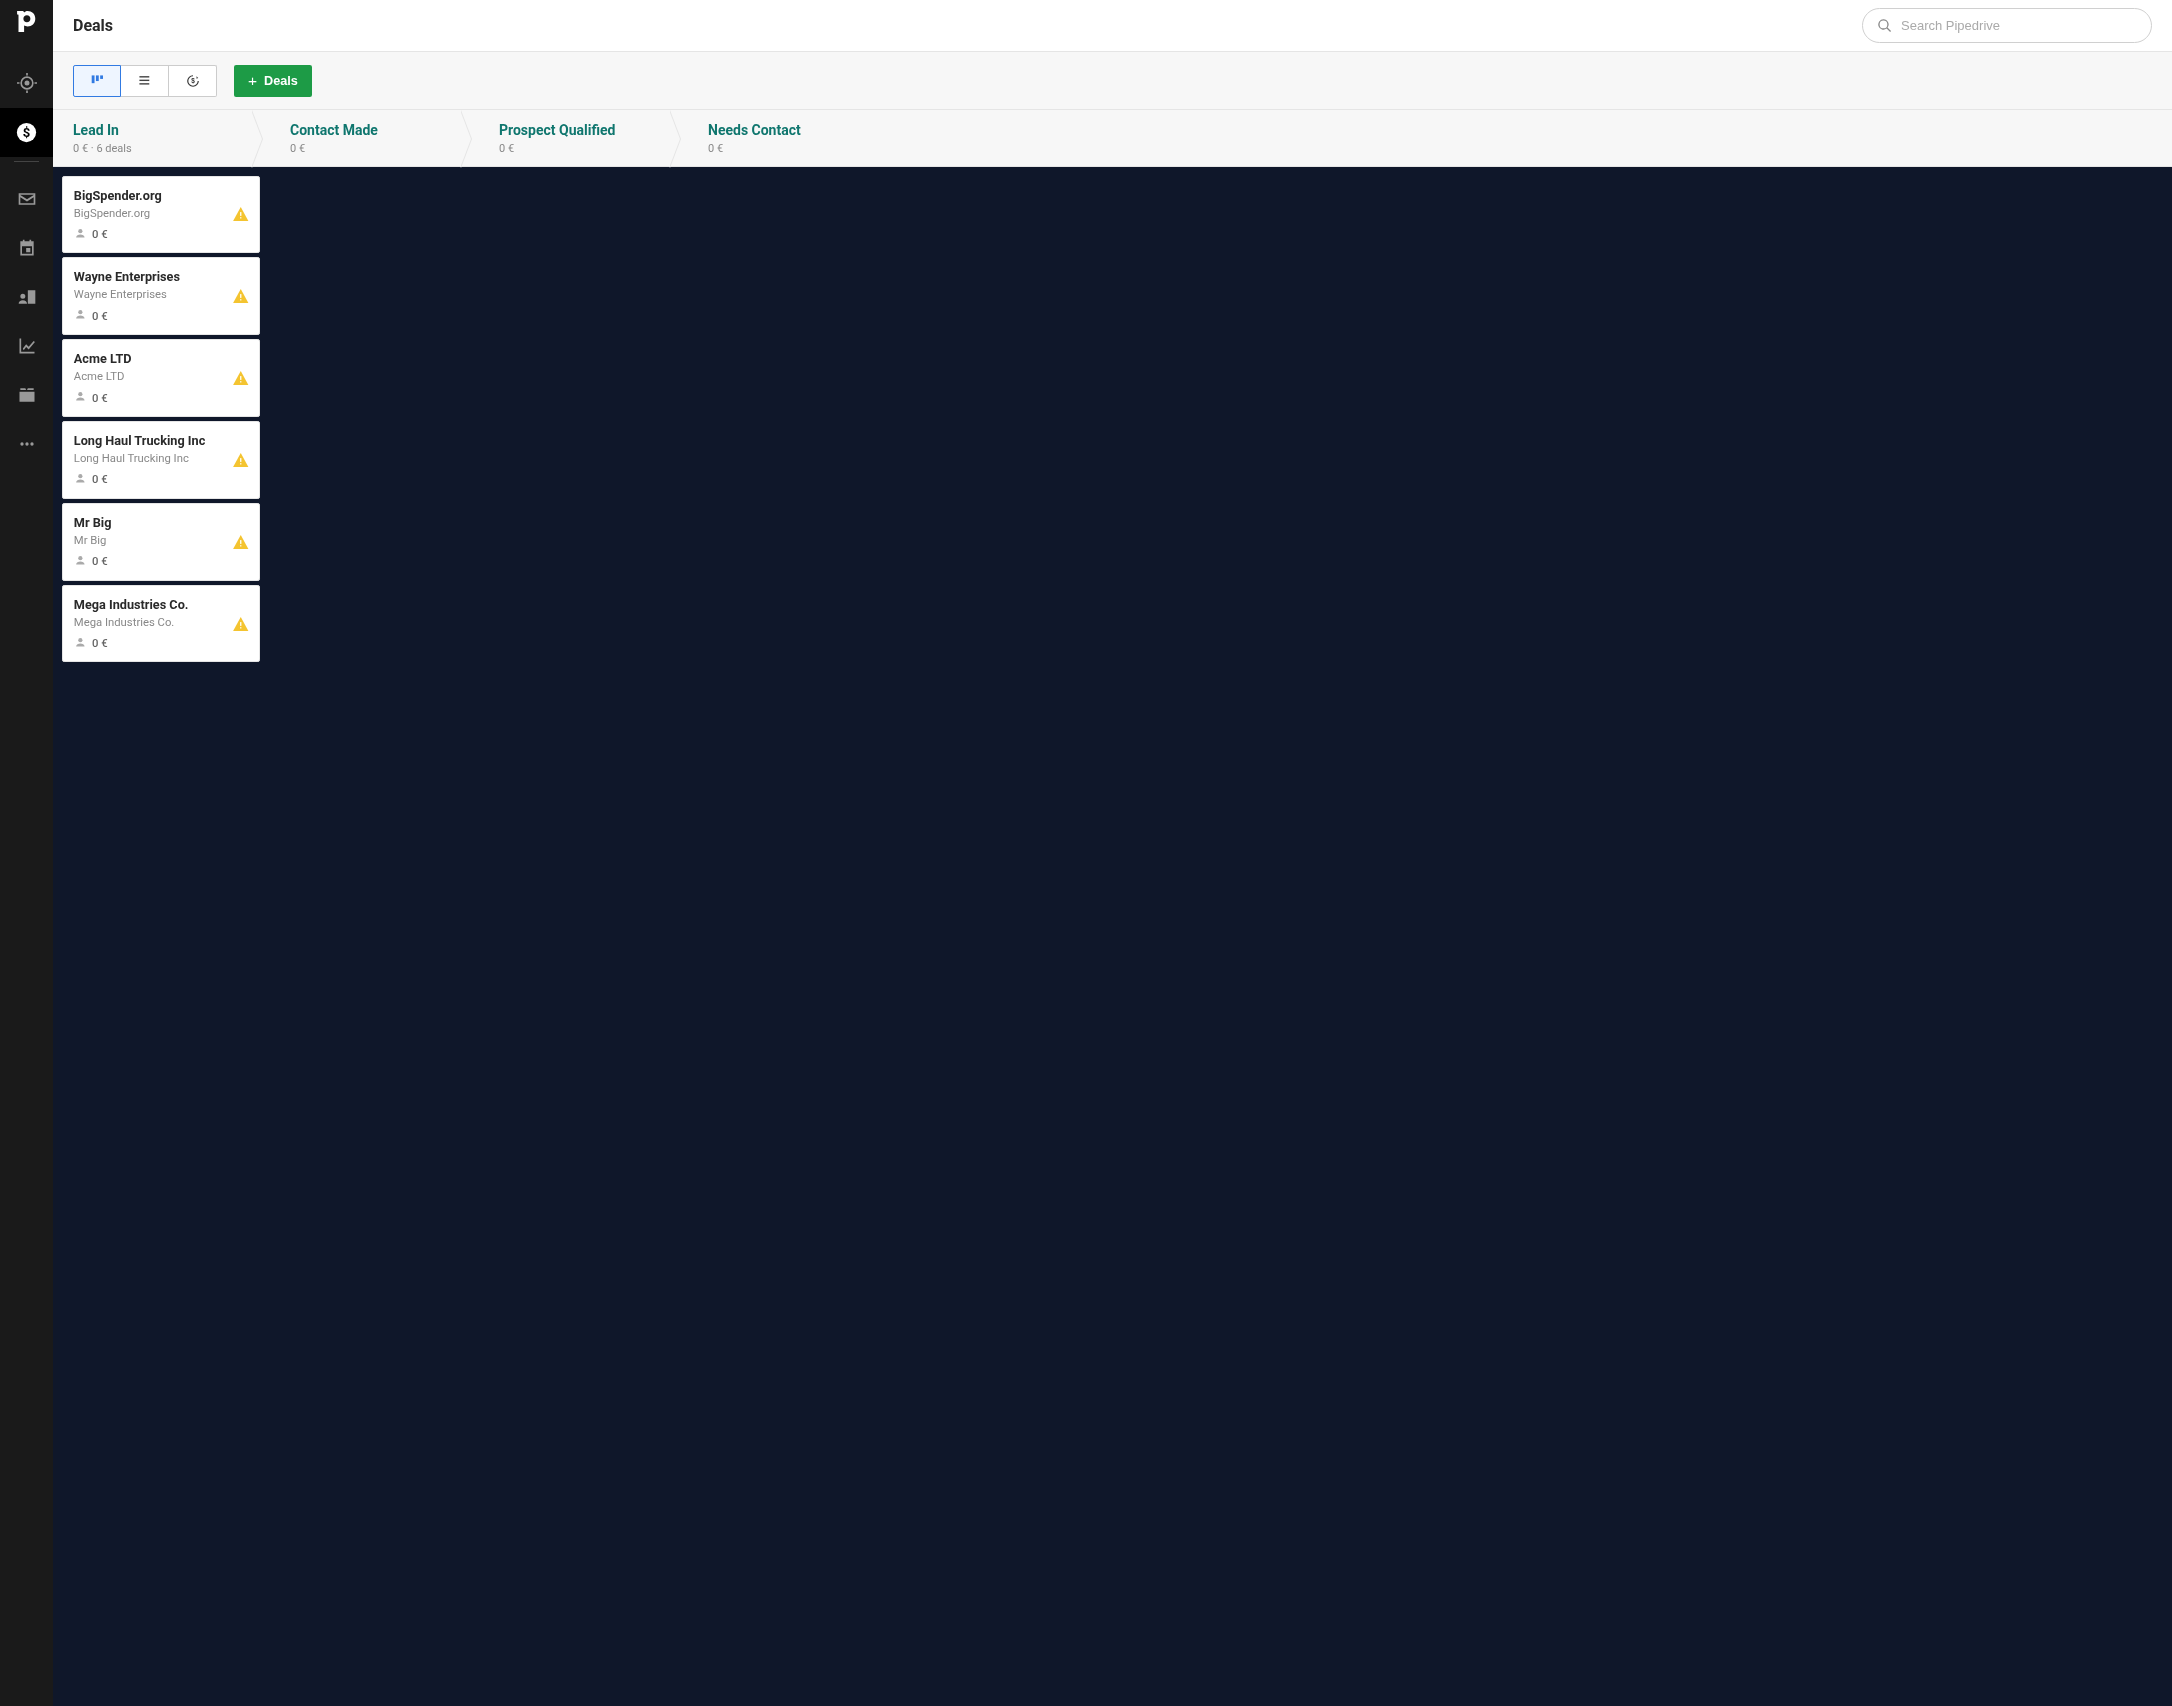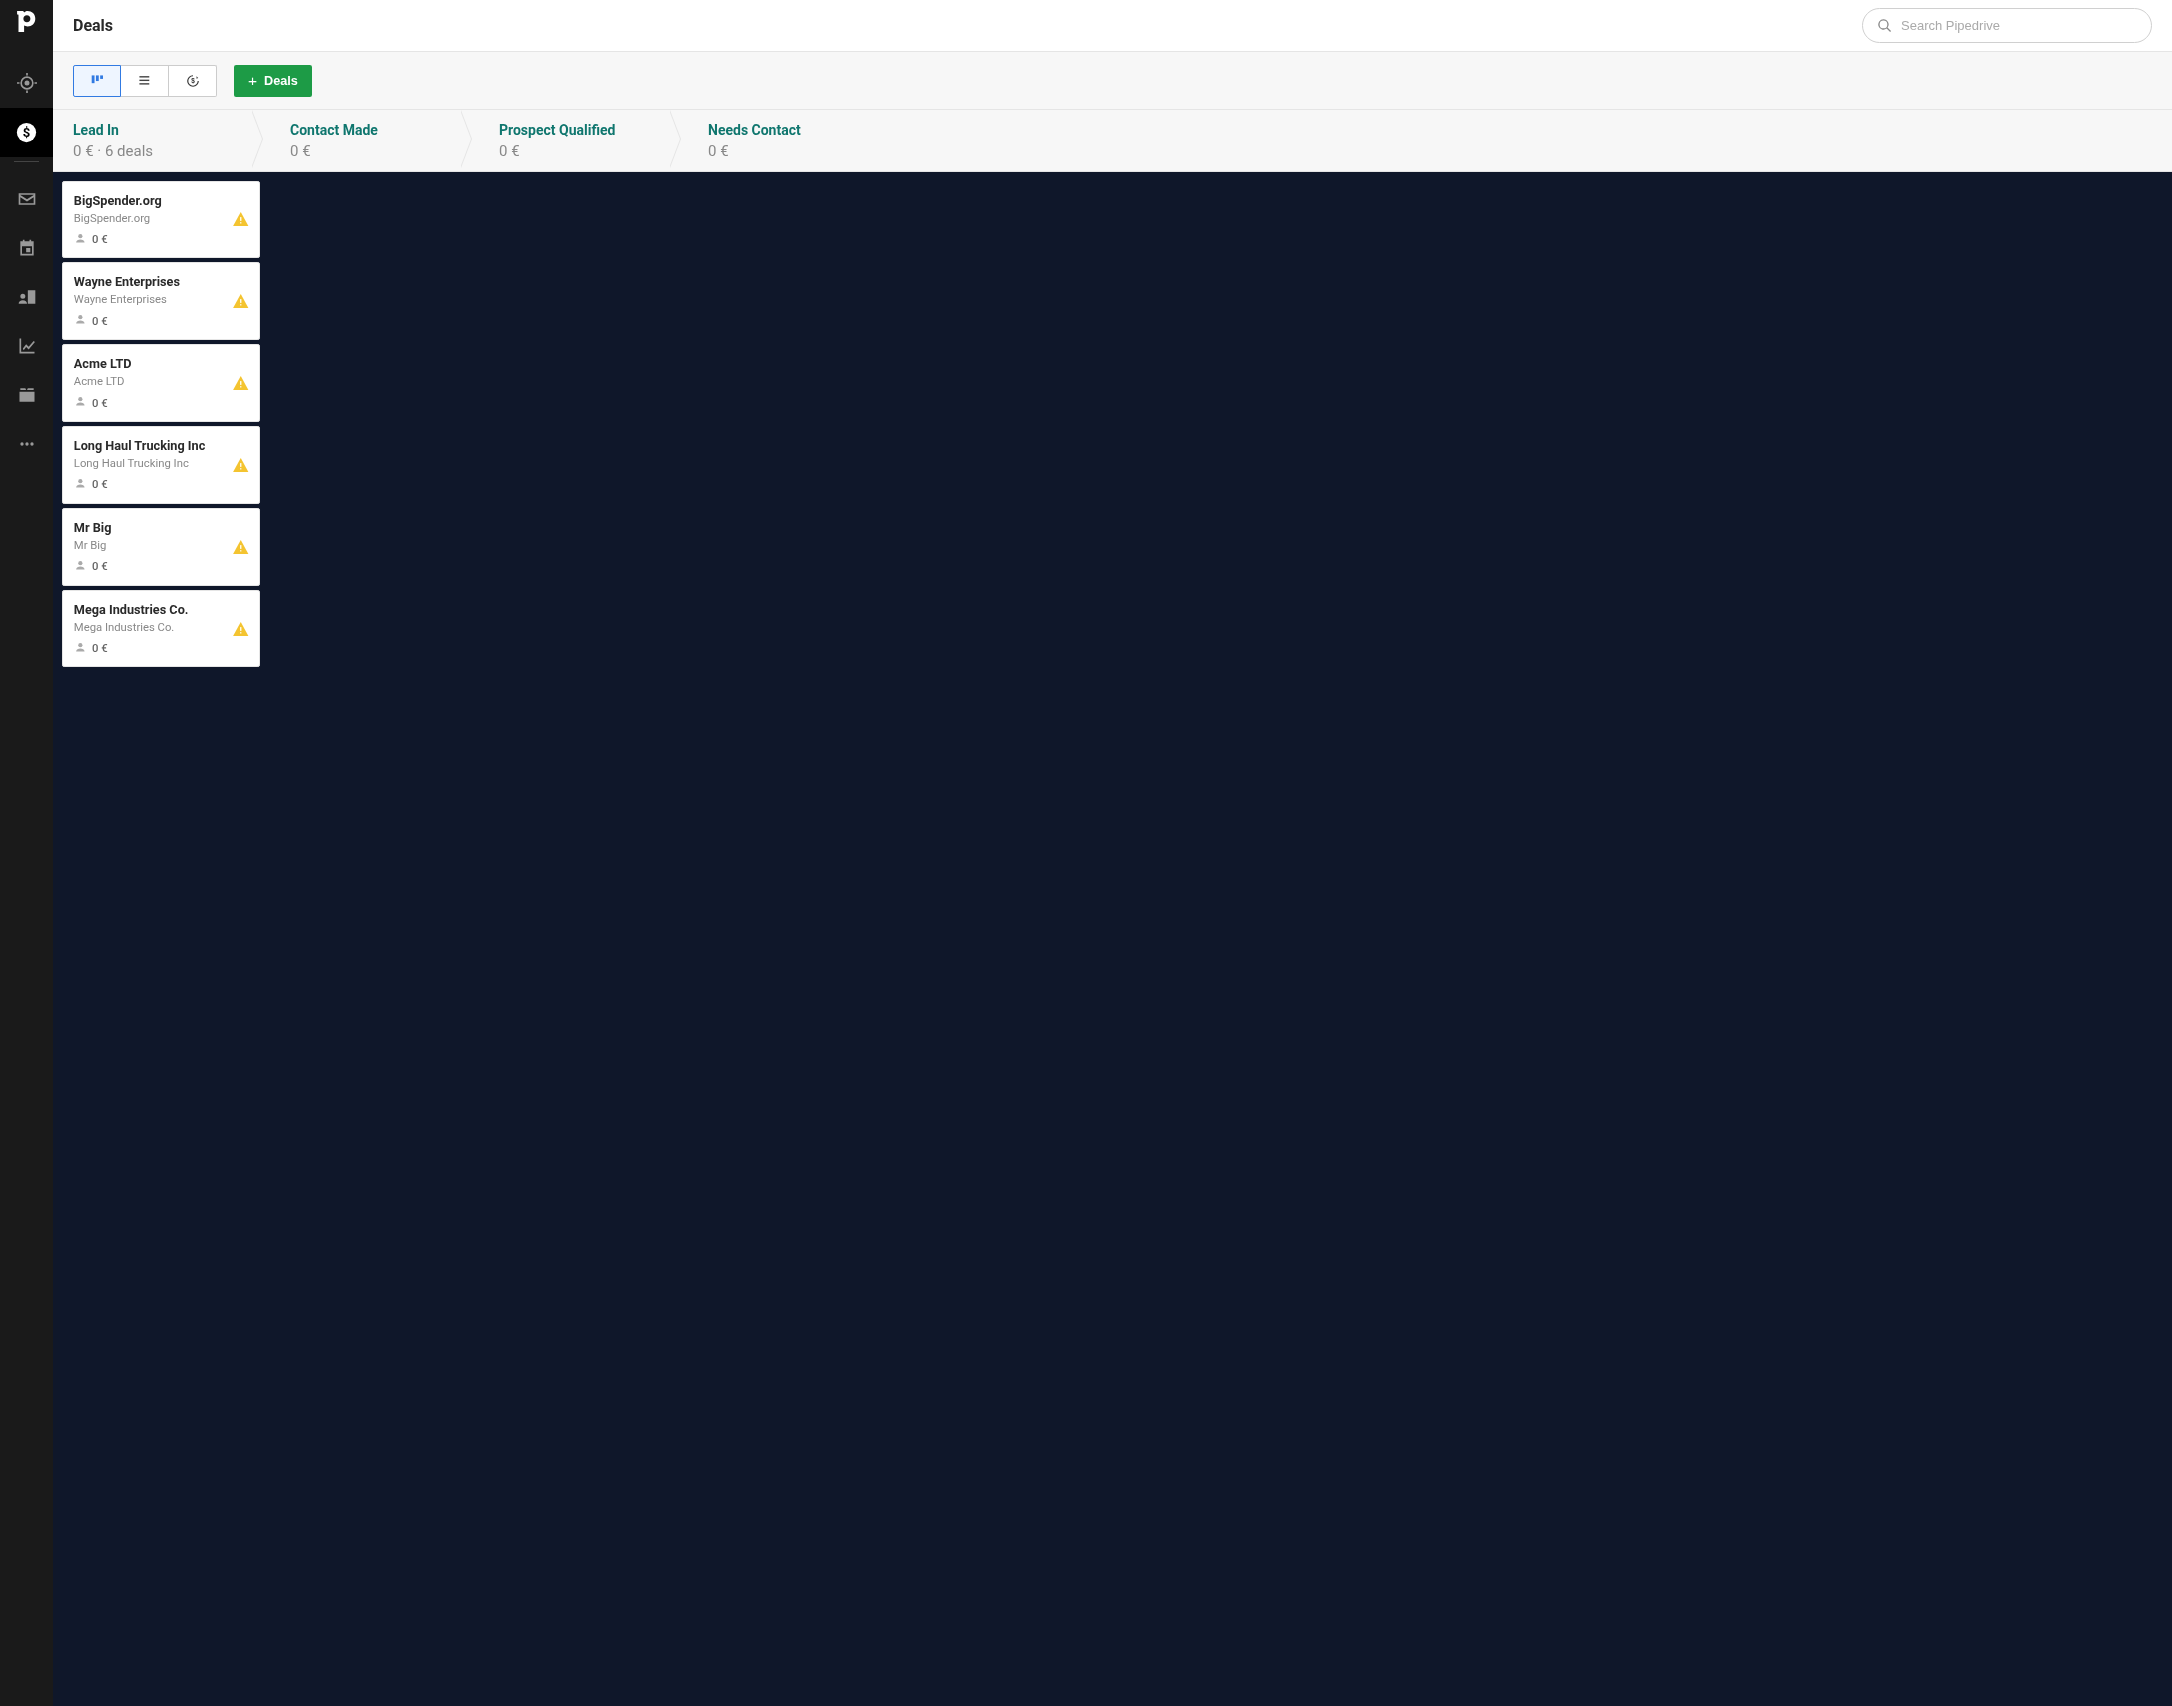--- a/index.html
+++ b/index.html
@@ -128,21 +128,21 @@
       background: #f7f7f7;
       border-bottom: 0.7px solid #e5e5e5;
     }
     .stage-header {
       flex: 0 0 209px;
       padding: 11.3px 20px;
       position: relative;
     }
     .stage-header:not(:first-child) { padding-left: 28px; }
     .stage-title { font-size: 14px; font-weight: 700; color: #0f766e; margin-bottom: 4.2px; }
-    .stage-meta { font-size: 15px; color: #888; }
+    .stage-meta { font-size: 11px; color: #888; }
     .stage-arrow {
       position: absolute;
       right: -10px;
       top: 0;
       bottom: 0;
       width: 20px;
       overflow: visible;
       z-index: 1;
     }
     .stage-arrow::before {

